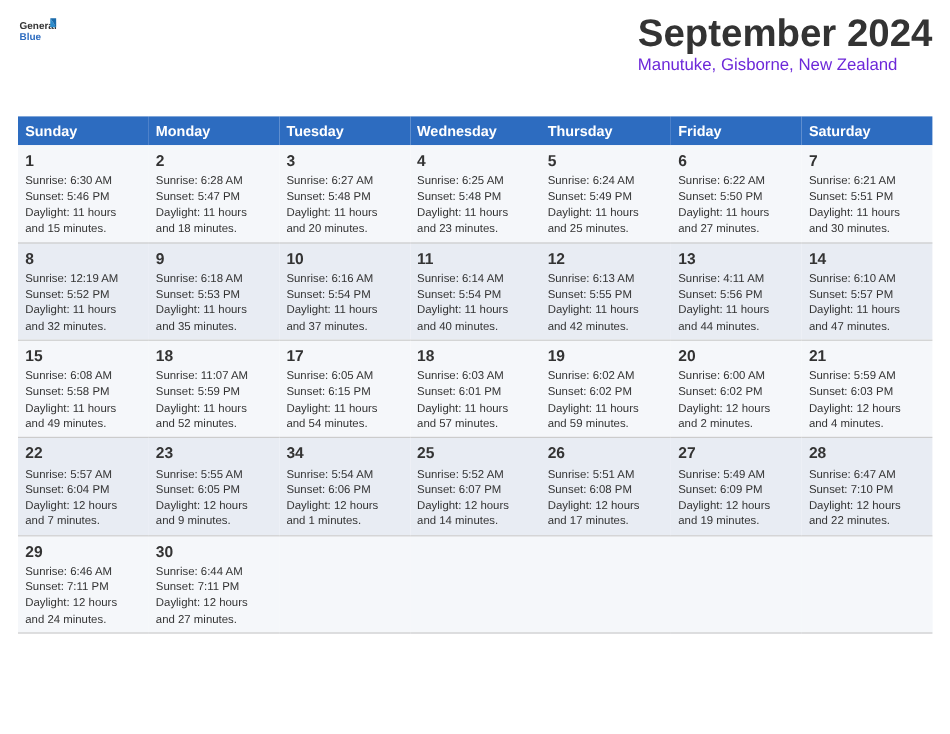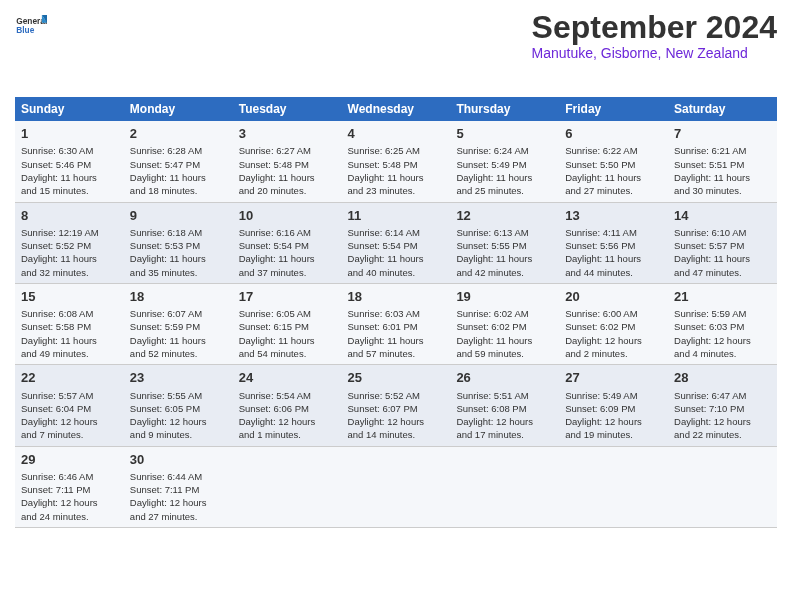--- a/index.html
+++ b/index.html
@@ -218,21 +218,21 @@
       <tr>
         <td>
           <span class="day-num">15</span>
           <div>Sunrise: 6:08 AM</div>
           <div>Sunset: 5:58 PM</div>
           <div>Daylight: 11 hours</div>
           <div>and 49 minutes.</div>
         </td>
         <td>
           <span class="day-num">18</span>
-          <div>Sunrise: 6:07 AM</div>
+          <div>Sunrise: 11:07 AM</div>
           <div>Sunset: 5:59 PM</div>
           <div>Daylight: 11 hours</div>
           <div>and 52 minutes.</div>
         </td>
         <td>
           <span class="day-num">17</span>
           <div>Sunrise: 6:05 AM</div>
           <div>Sunset: 6:15 PM</div>
           <div>Daylight: 11 hours</div>
           <div>and 54 minutes.</div>
@@ -275,21 +275,21 @@
           <div>and 7 minutes.</div>
         </td>
         <td>
           <span class="day-num">23</span>
           <div>Sunrise: 5:55 AM</div>
           <div>Sunset: 6:05 PM</div>
           <div>Daylight: 12 hours</div>
           <div>and 9 minutes.</div>
         </td>
         <td>
-          <span class="day-num">24</span>
+          <span class="day-num">34</span>
           <div>Sunrise: 5:54 AM</div>
           <div>Sunset: 6:06 PM</div>
           <div>Daylight: 12 hours</div>
           <div>and 1 minutes.</div>
         </td>
         <td>
           <span class="day-num">25</span>
           <div>Sunrise: 5:52 AM</div>
           <div>Sunset: 6:07 PM</div>
           <div>Daylight: 12 hours</div>

